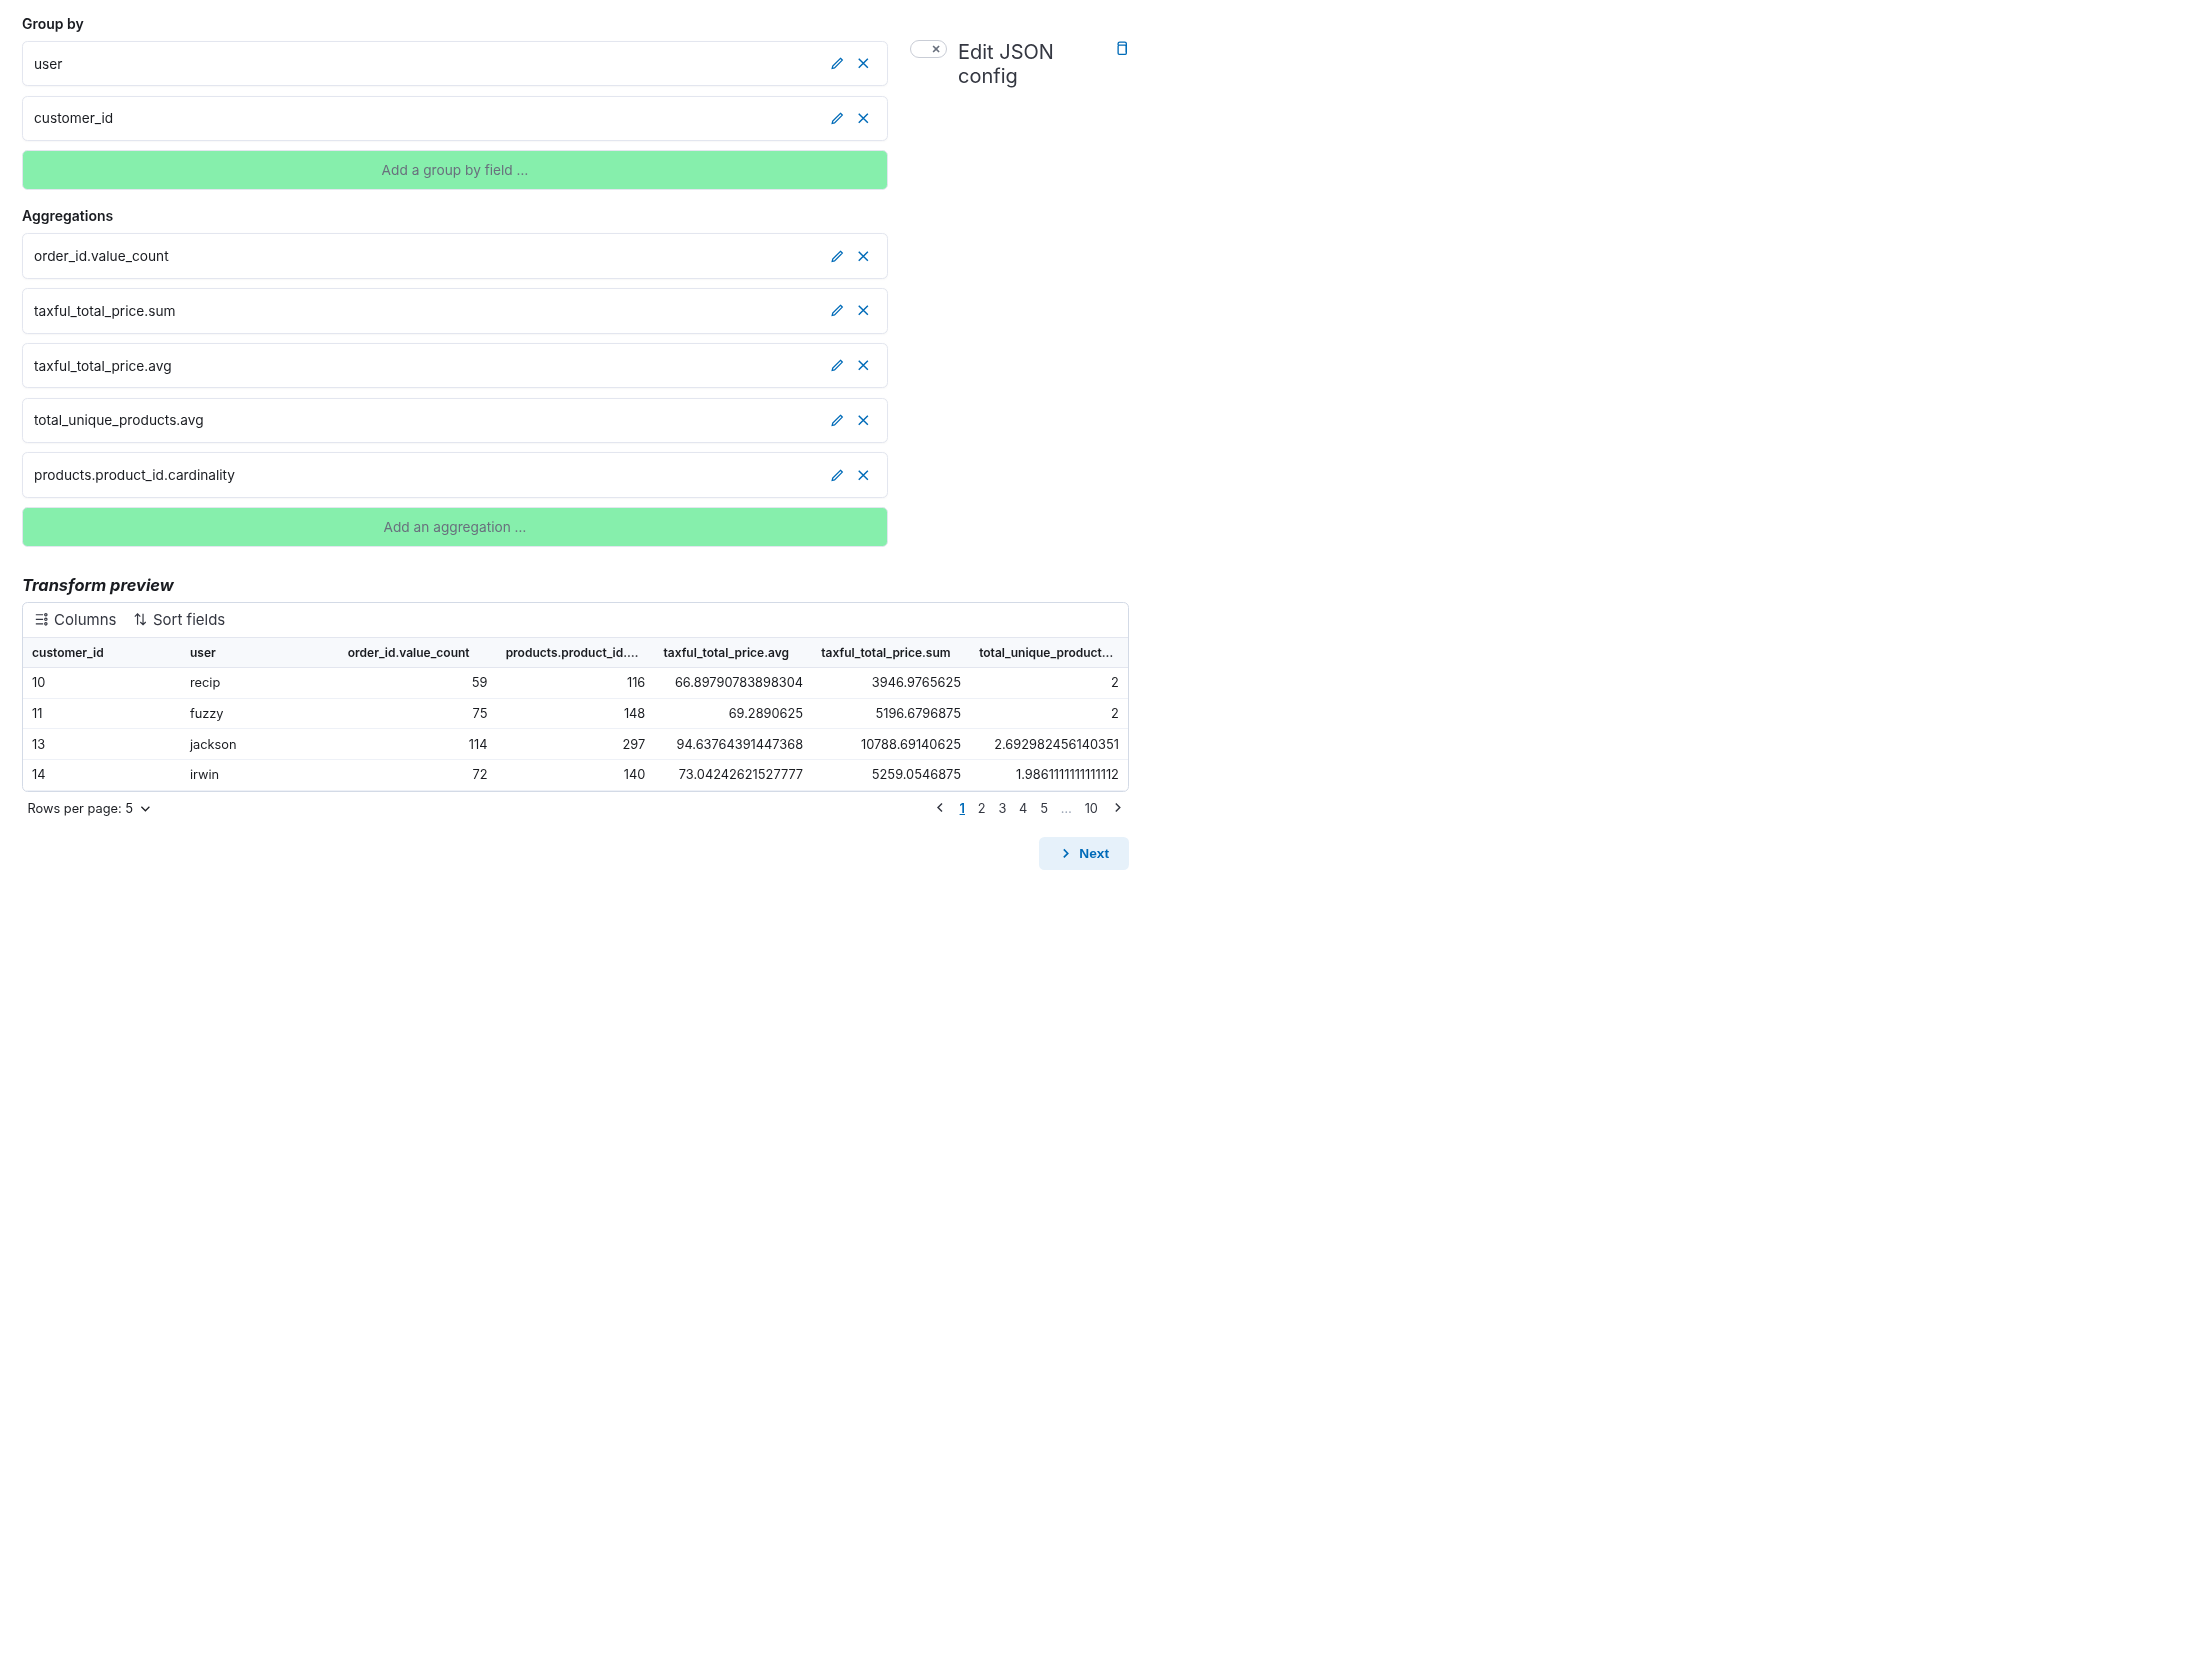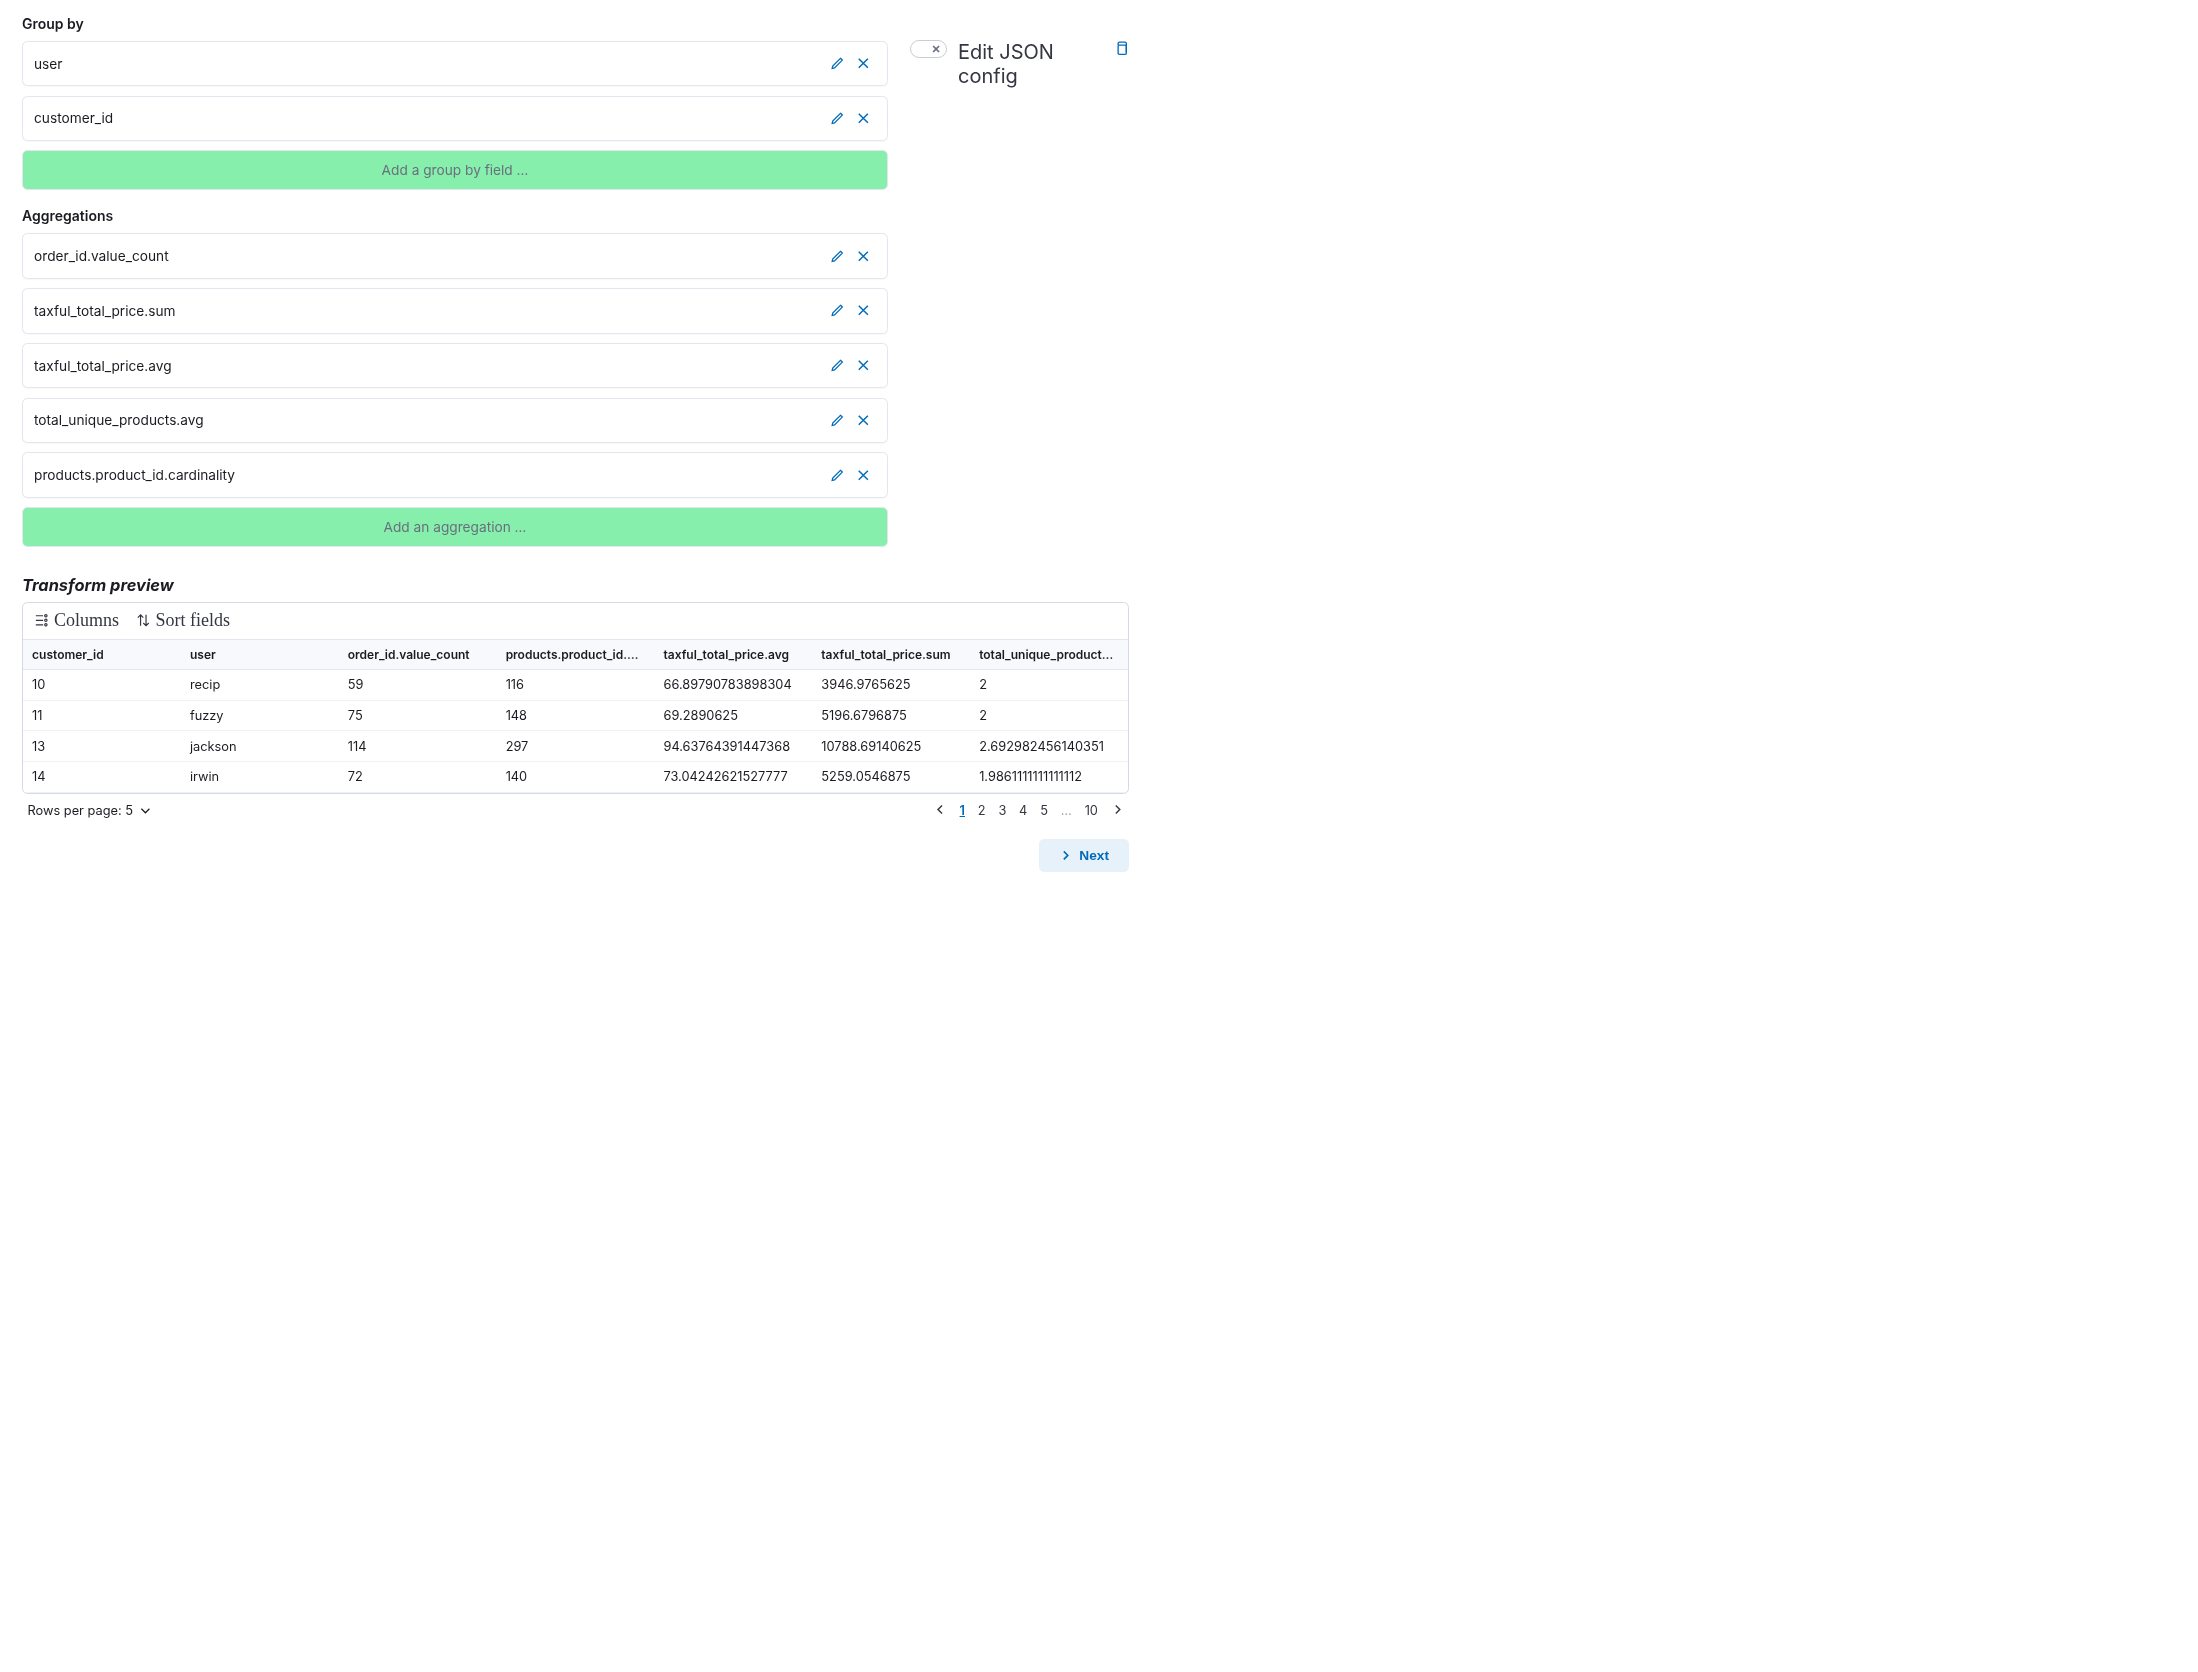--- a/index.html
+++ b/index.html
@@ -96,22 +96,21 @@
     border: 0.9px solid #d3dae6;
     border-radius: 5.5px;
     overflow: hidden;
   }
   .toolbar {
     display: flex;
     gap: 16.4px;
     padding: 7.3px 11px;
     border-bottom: 0.9px solid #e3e6ef;
     align-items: center;
-    font-size: 18px;
-    font-family: Liberation Serif, serif;
+    font-size: 15px;
   }
   .toolbar-btn { display: inline-flex; align-items: center; gap: 5.5px; cursor: pointer; color: #343741; }
   .toolbar-btn svg { width: 14.6px; height: 14.6px; }
   table { width: 100%; border-collapse: collapse; table-layout: fixed; }
   thead th {
     text-align: left;
     font-weight: 600;
     font-size: 12px;
     padding: 7.3px 9.1px;
     border-bottom: 0.9px solid #e3e6ef;
@@ -121,21 +120,21 @@
     text-overflow: ellipsis;
   }
   tbody td {
     padding: 7.3px 9.1px;
     border-bottom: 0.9px solid #eef1f7;
     font-size: 12.8px;
     white-space: nowrap;
     overflow: hidden;
     text-overflow: ellipsis;
   }
-  .num { }
+  .num { text-align: right; }
   .table-footer {
     display: flex;
     justify-content: space-between;
     align-items: center;
     padding: 9.1px 5.5px 3.7px 5.5px;
     font-size: 12.8px;
   }
   .rows-per { display: inline-flex; align-items: center; gap: 5.5px; cursor: pointer; }
   .pager { display: inline-flex; align-items: center; gap: 12.8px; }
   .pager .pg { cursor: pointer; color: #343741; }

